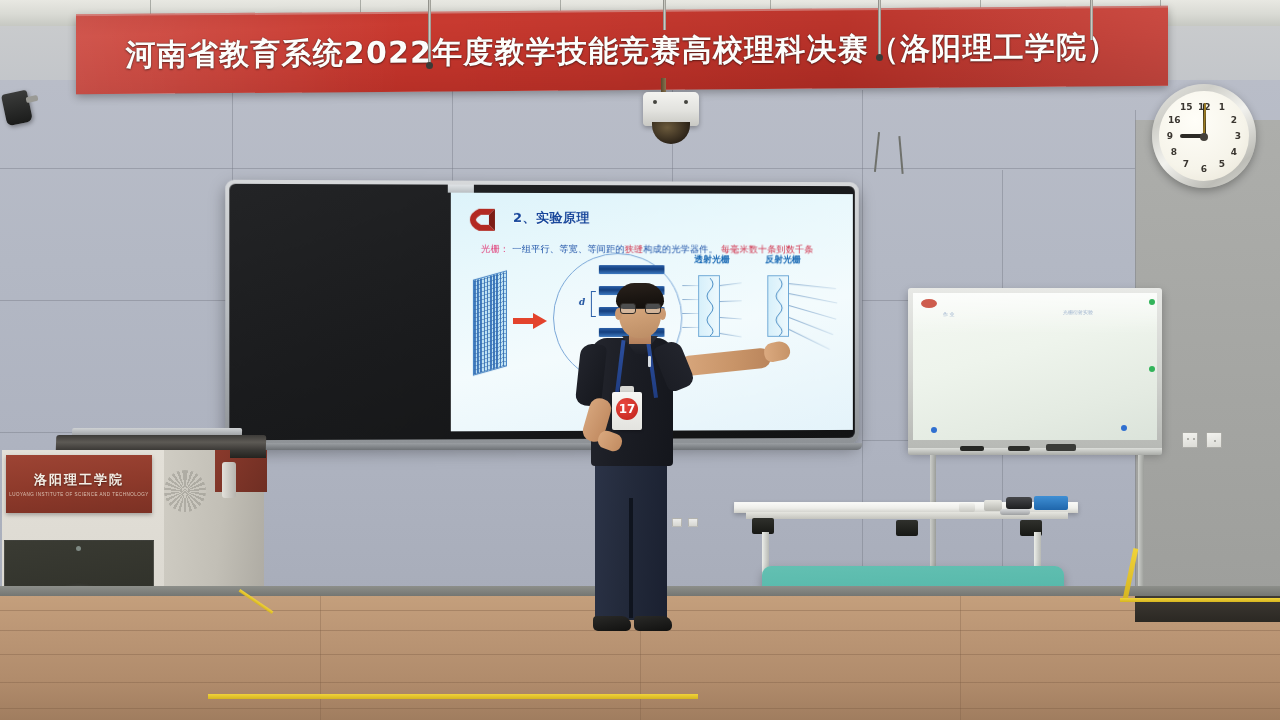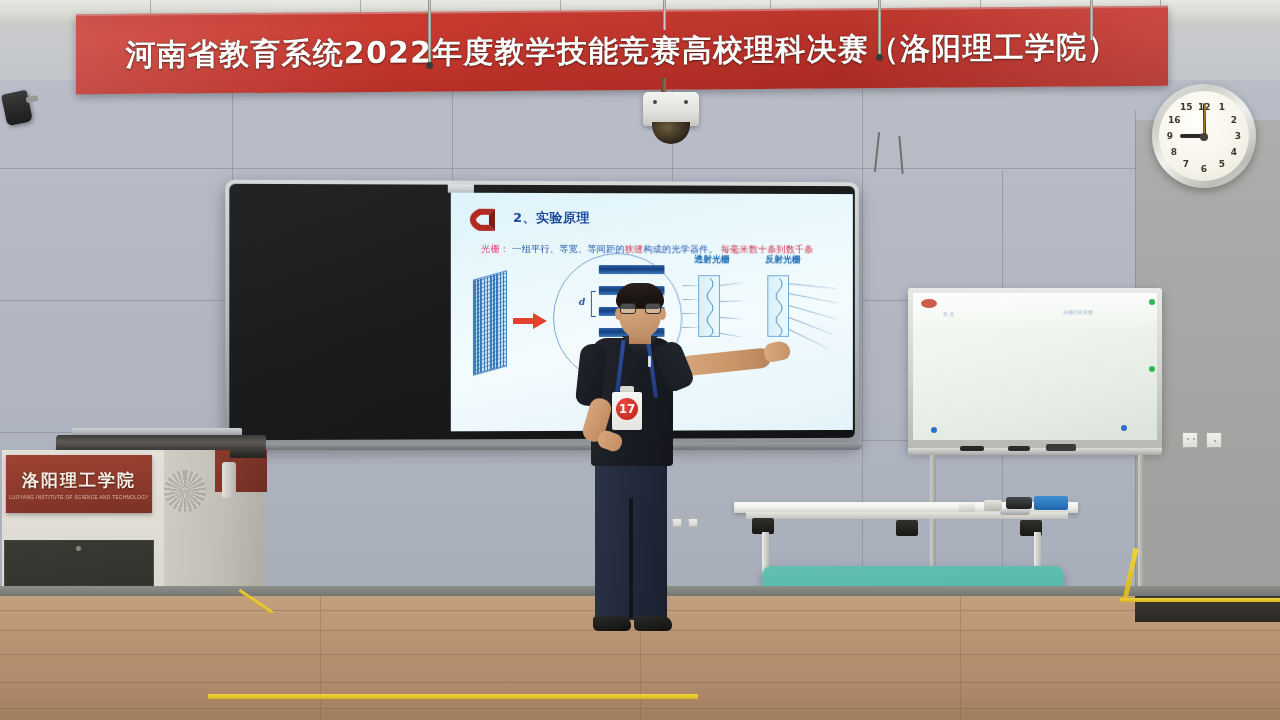--- a/index.html
+++ b/index.html
@@ -295,21 +295,21 @@
     position:absolute; left:2px; top:450px; width:162px; height:270px;
     background:linear-gradient(180deg,#e3e0d8 0%,#dbd8d0 60%,#cbc8c0 100%);
   }
   .podium-nameplate {
     position:absolute; left:6px; top:455px; width:146px; height:58px;
     background:linear-gradient(175deg,#9d4434 0%,#8e3a2b 50%,#7c3124 100%);
     box-shadow:0 2px 4px rgba(0,0,0,.28);
     display:flex; flex-direction:column; align-items:center; justify-content:center;
   }
   .podium-name-cn {
-    color:#f4efe6; font-size:17px; font-weight:bold; letter-spacing:2px;
+    color:#f4efe6; font-size:13px; font-weight:bold; letter-spacing:2px;
     font-family:"DejaVu Sans","Liberation Sans",sans-serif;
     text-shadow:0 1px 2px rgba(0,0,0,.45);
   }
   .podium-name-en {
     color:rgba(244,235,220,.75); font-size:4.5px; letter-spacing:.5px;
     margin-top:3px; font-family:"Liberation Sans",sans-serif;
   }
   .podium-panel {
     position:absolute; left:4px; top:540px; width:150px; height:175px;
     background:linear-gradient(170deg,#3a3b33 0%,#2e2f28 50%,#24251f 100%);

